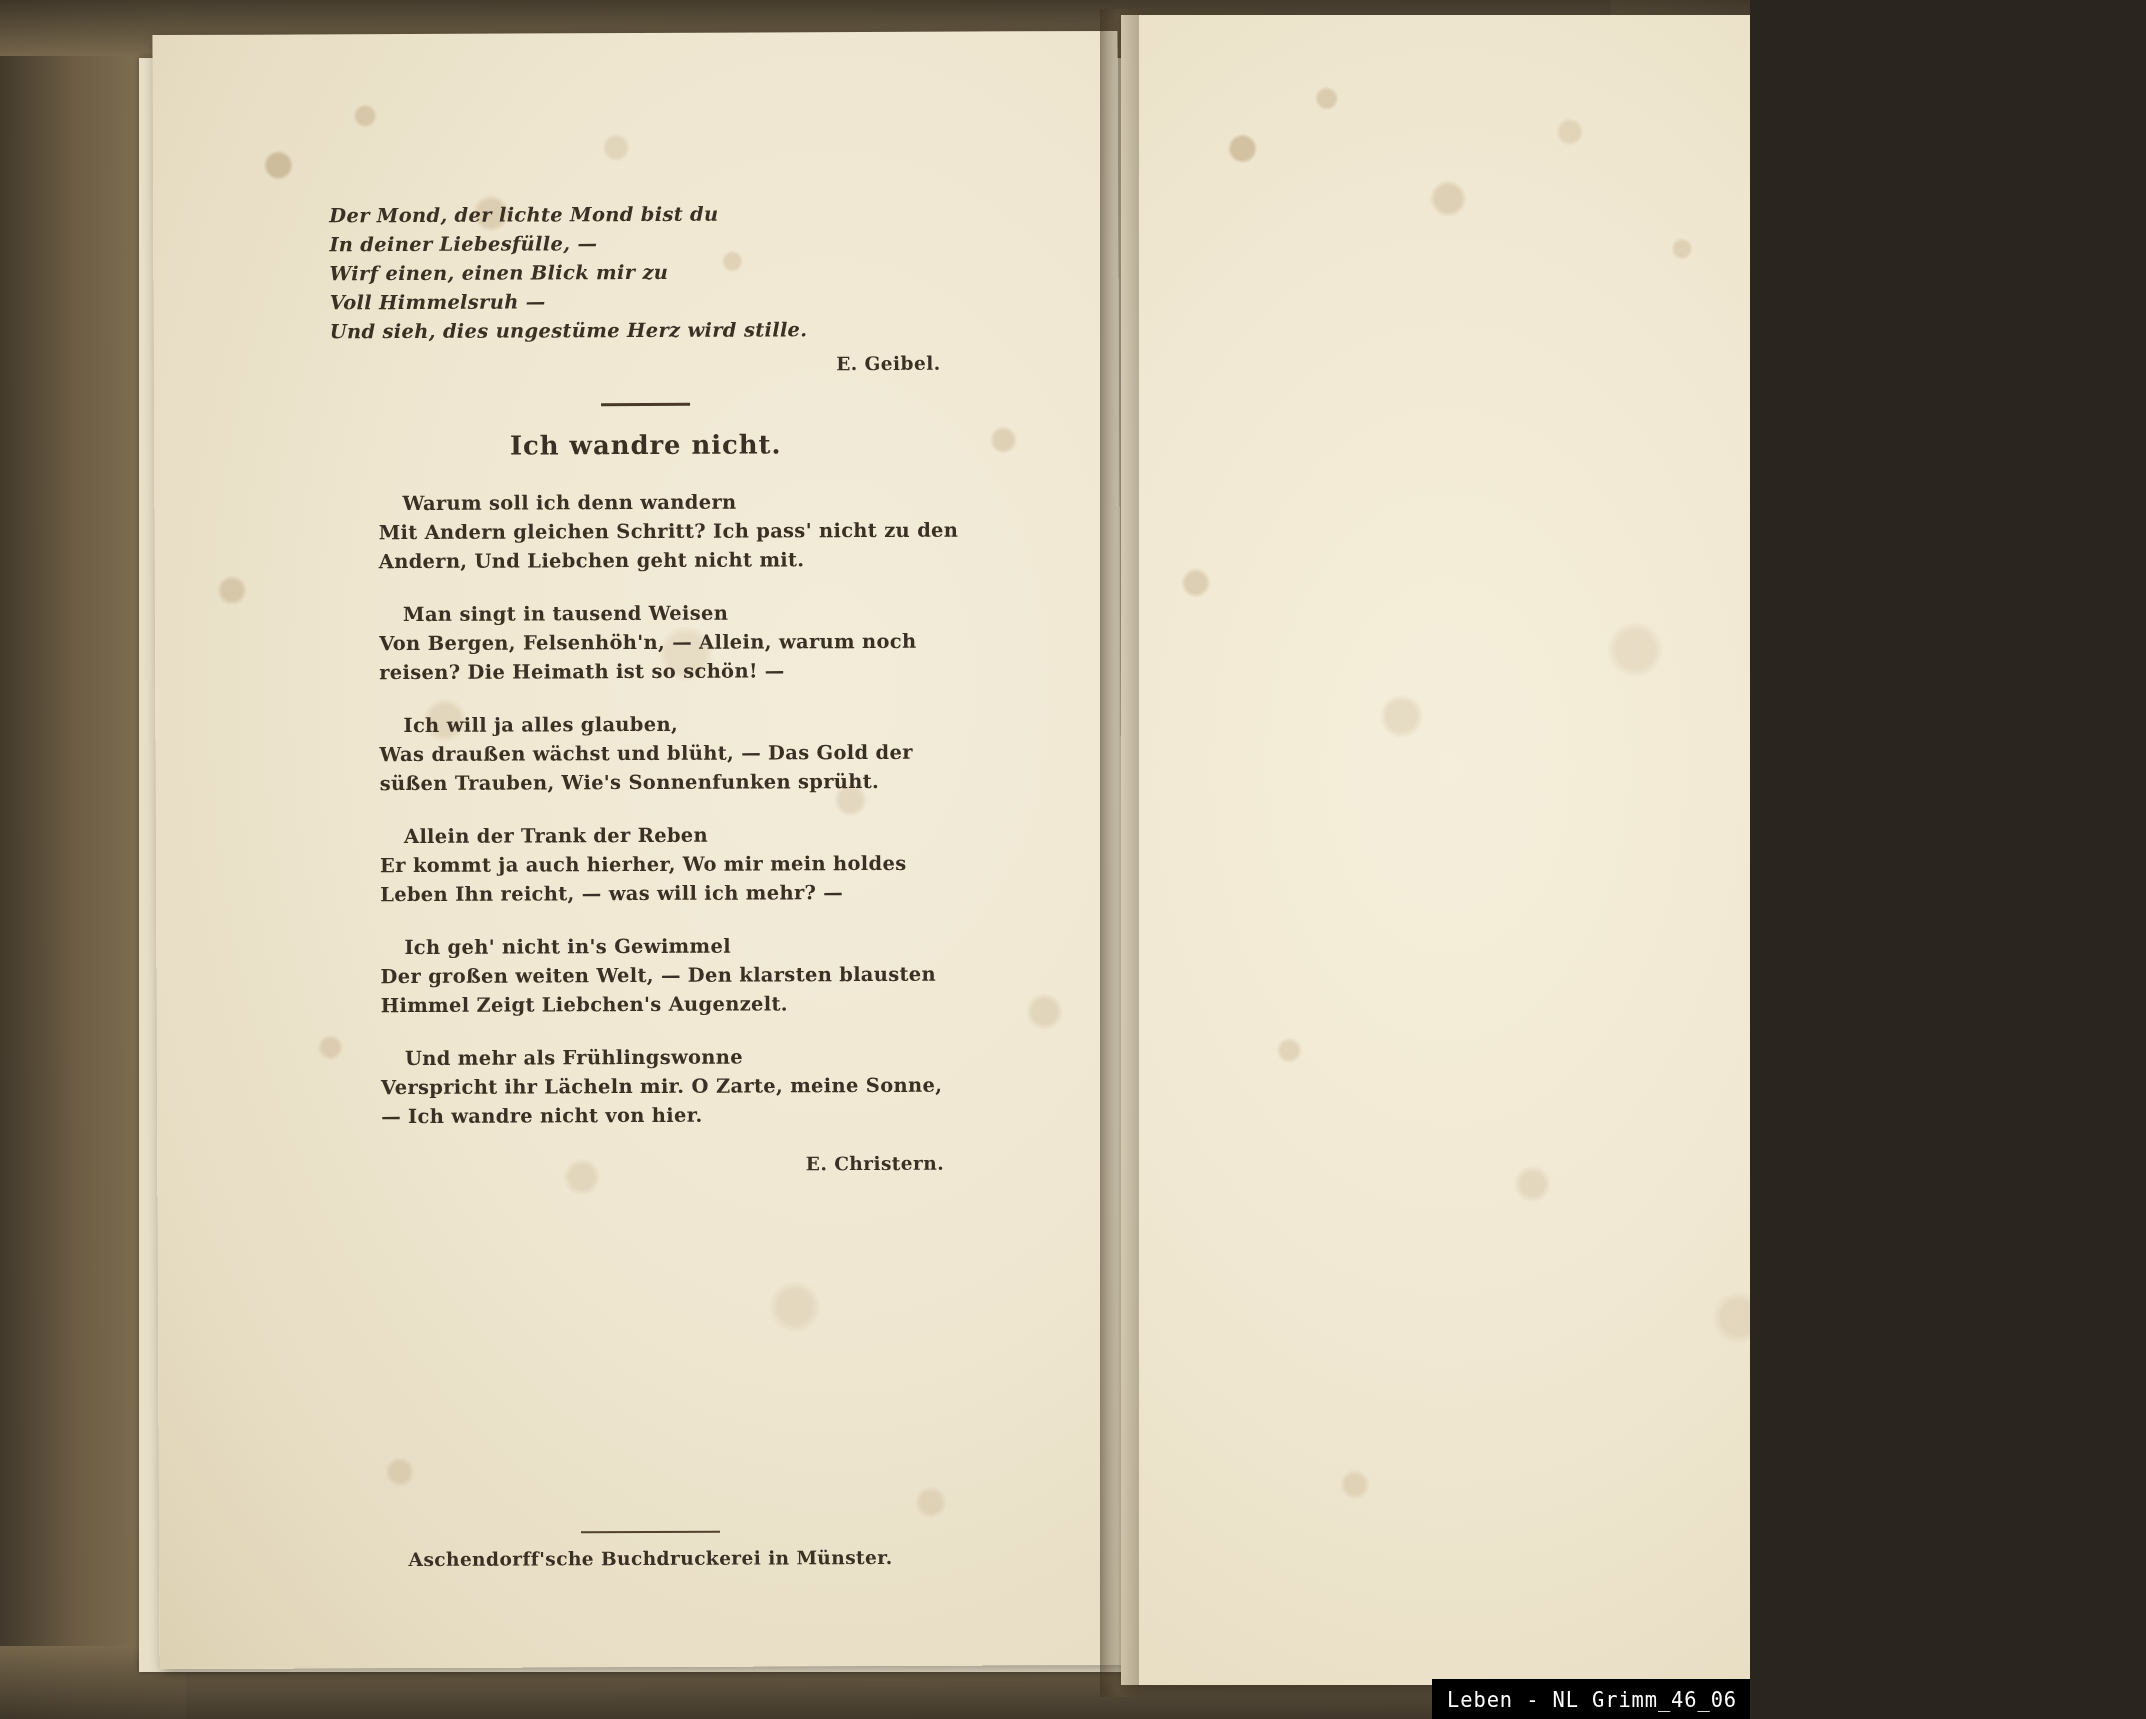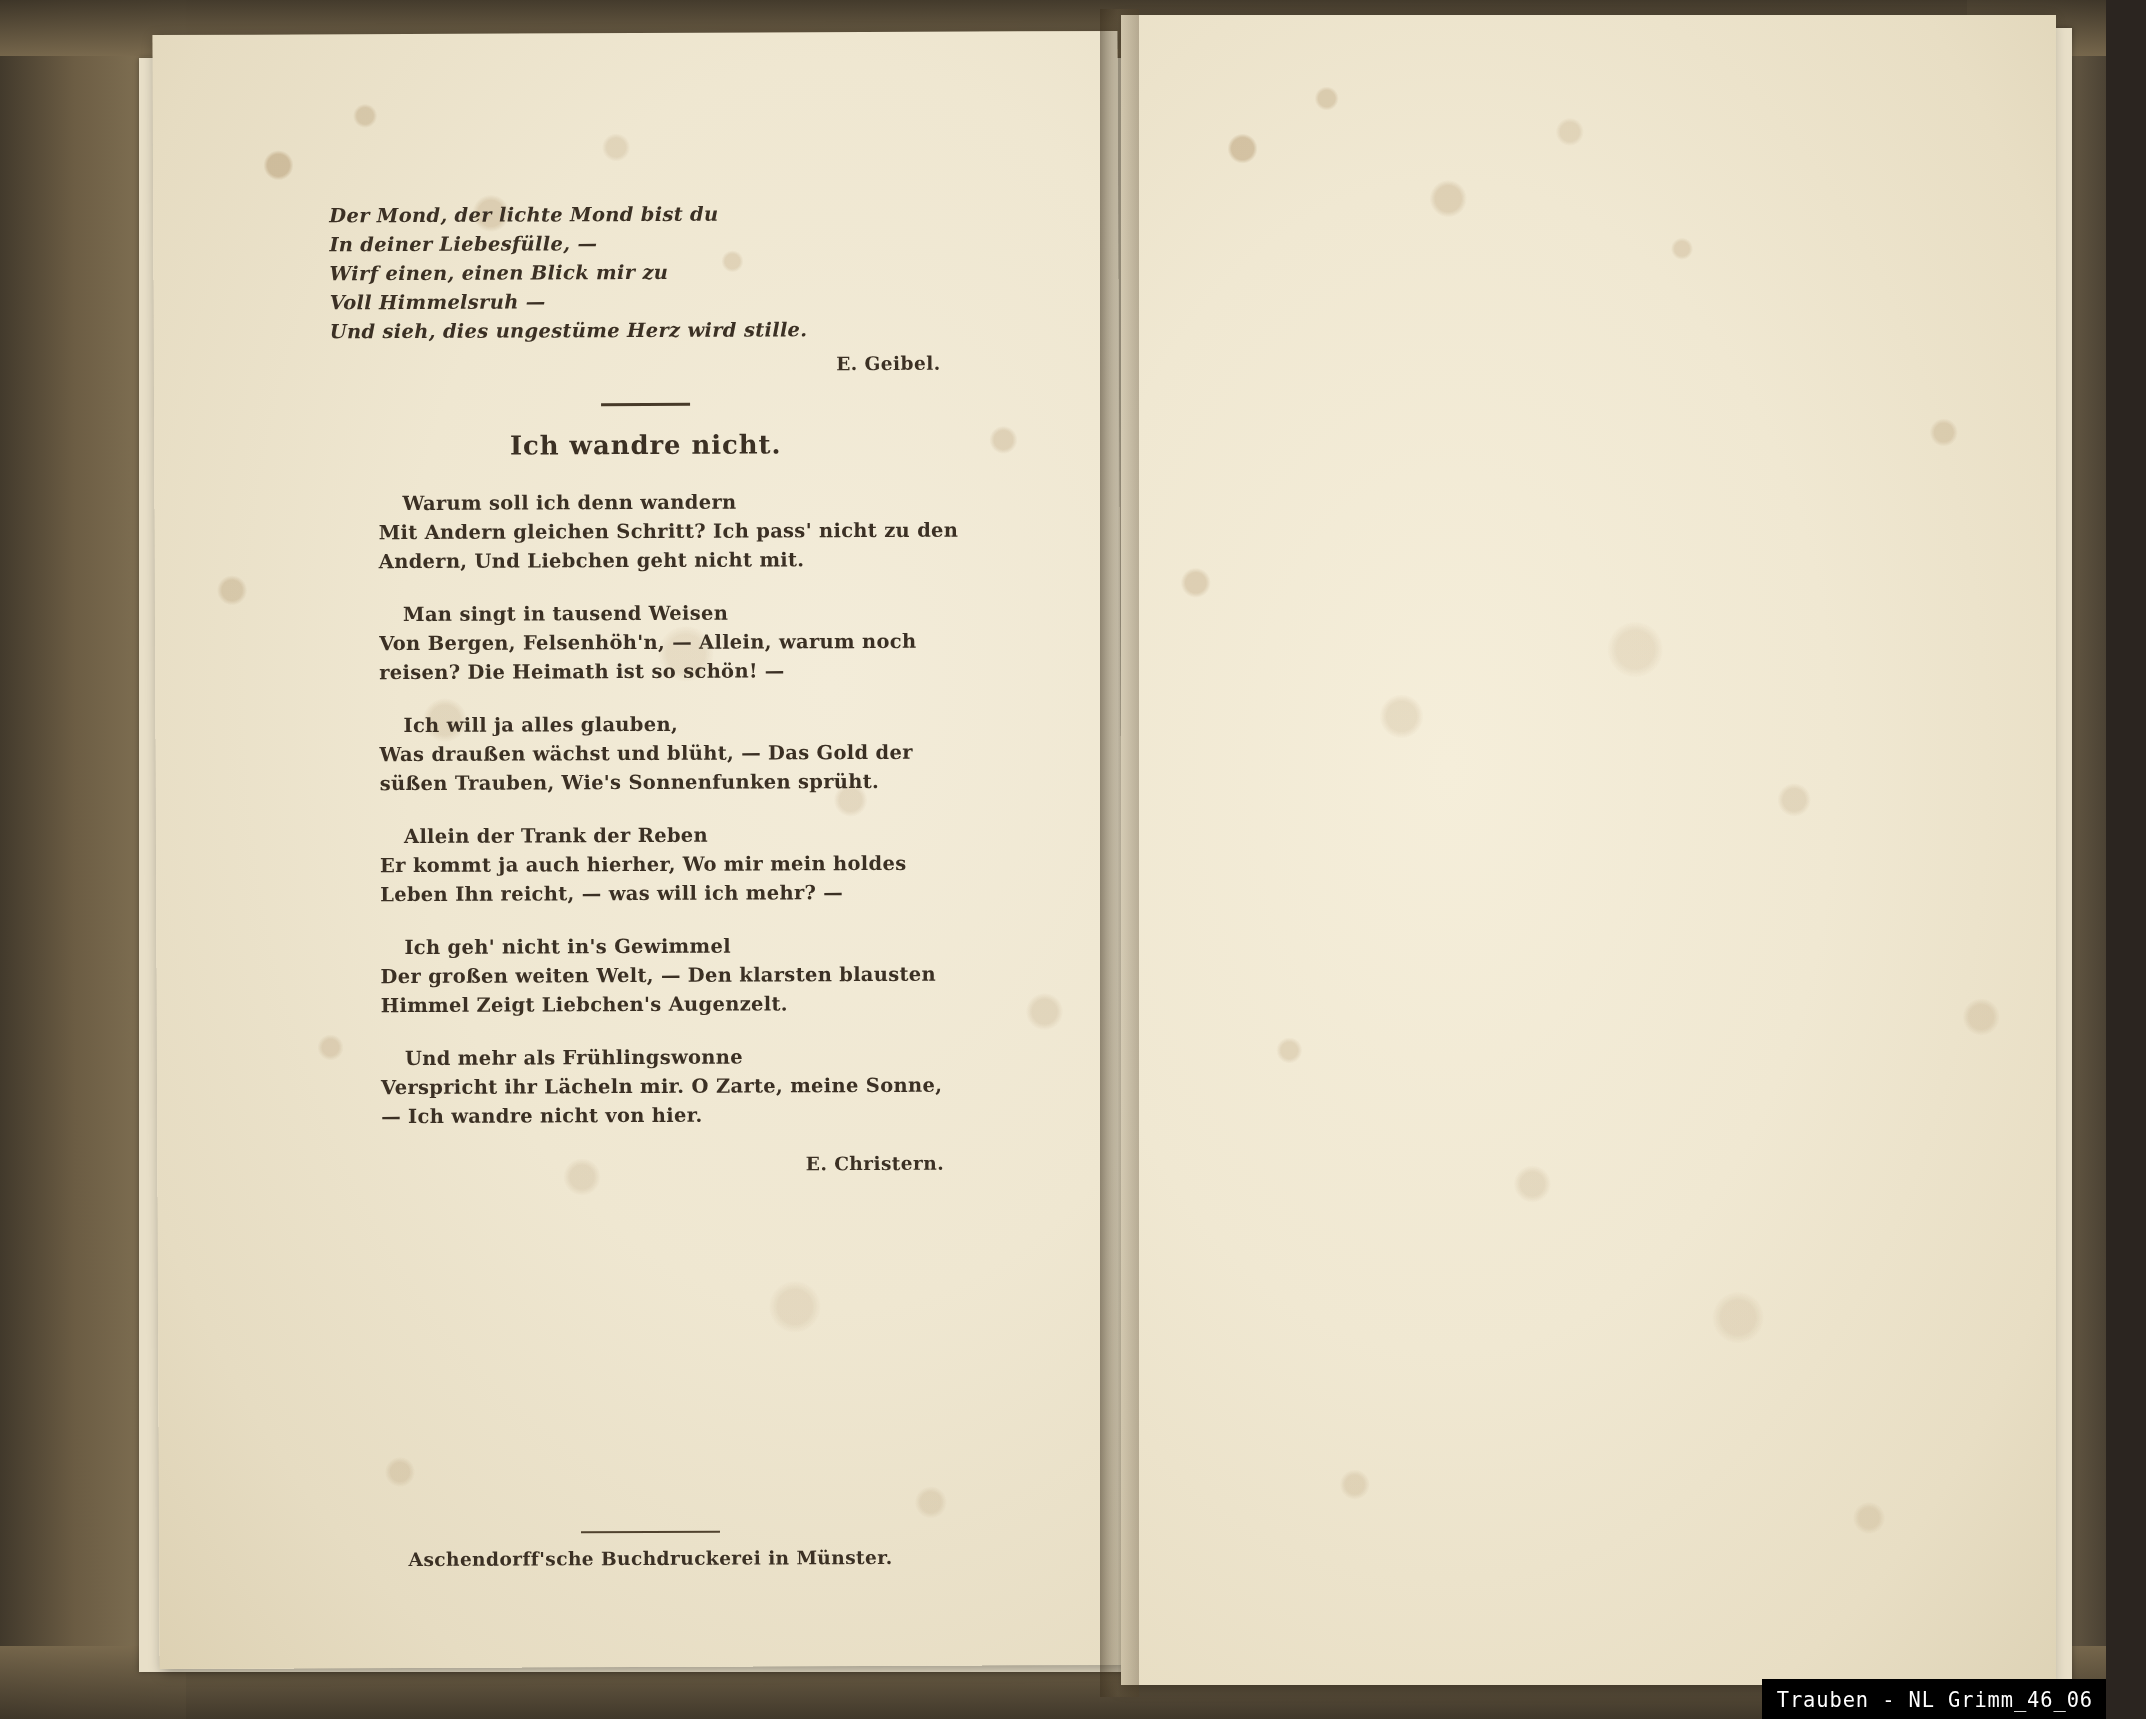--- a/index.html
+++ b/index.html
@@ -9,21 +9,21 @@
   }
   body {
     width: 2146px;
     height: 1720px;
     overflow: hidden;
     font-family: "DejaVu Serif", serif;
   }
 
   #scan {
     position: relative;
-    width: 2106px;
+    width: 1750px;
     height: 1720px;
     background:
       radial-gradient(ellipse at 20% 15%, #8b7a5c 0%, #7a6a4e 35%, #5e5340 70%, #4a4133 100%);
     overflow: hidden;
   }
 
   
   .cover-left {
     position: absolute;
     left: 0; top: 0;
@@ -270,15 +270,15 @@
     </div>
   </div>
 
   <div class="page-right">
     <div class="foxing"></div>
 
   </div>
 
   <div class="gutter"></div>
 
-  <div class="caption">Trauben - NL Grimm_46_06</div>
+  <div class="caption">Leben - NL Grimm_46_06</div>
 </div>
 
 
 </body></html>

